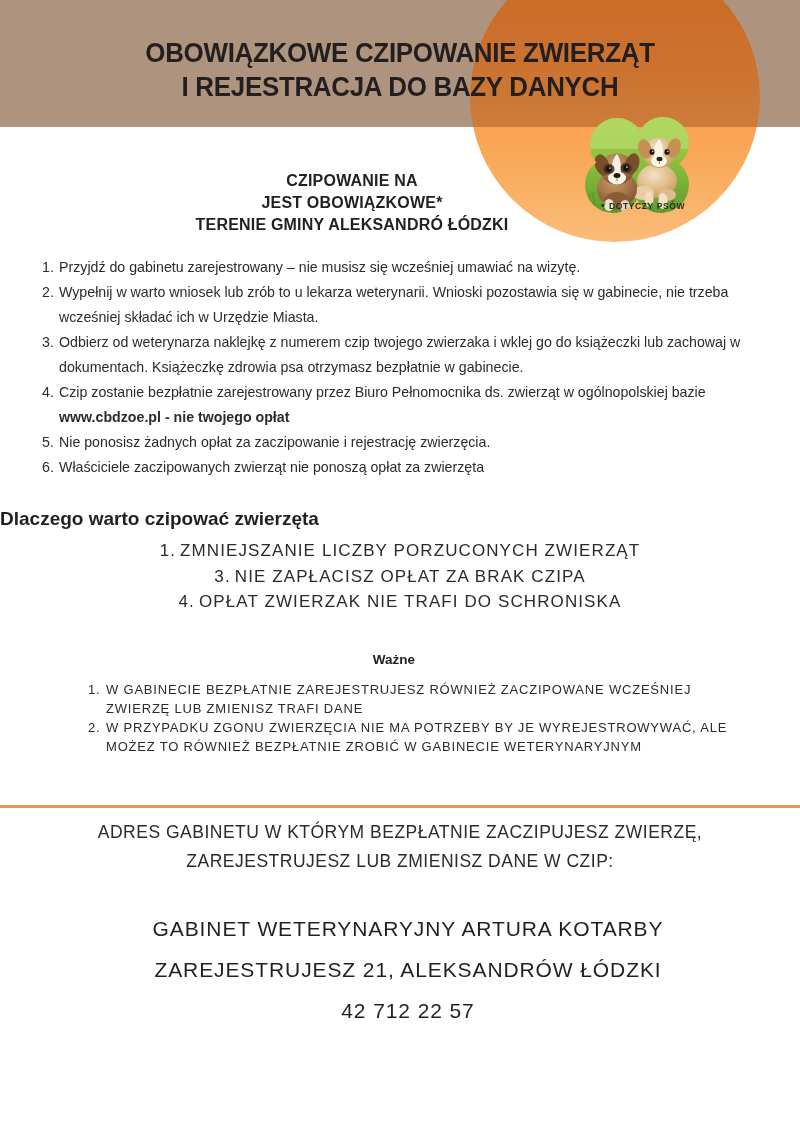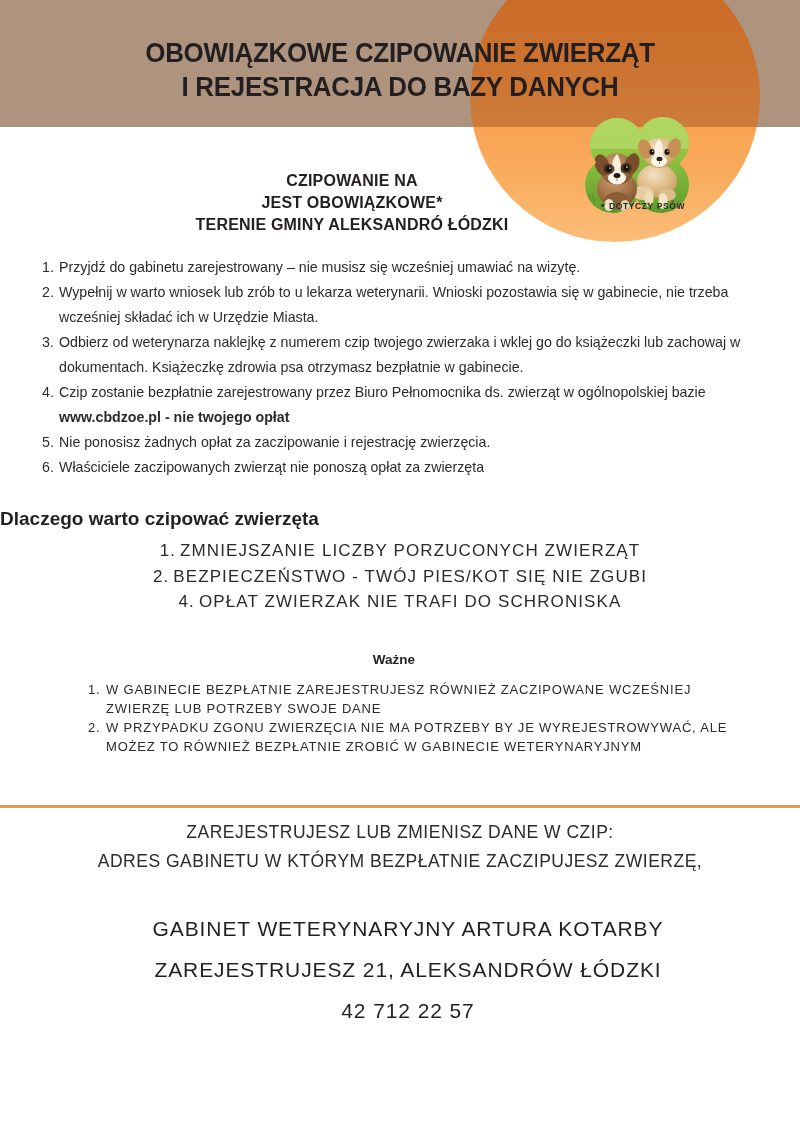--- a/index.html
+++ b/index.html
@@ -387,43 +387,43 @@
     <span class="txt">Właściciele zaczipowanych zwierząt nie ponoszą opłat za zwierzęta</span>
   </li>
 </ol>
 
 <div class="why-heading">Dlaczego warto czipować zwierzęta</div>
 <div class="why-list">
   <div class="why-item">
     <span class="wnum">1.</span><span>ZMNIEJSZANIE LICZBY PORZUCONYCH ZWIERZĄT</span>
   </div>
   <div class="why-item">
-    <span class="wnum">2.</span><span>BEZPIECZEŃSTWO - TWÓJ PIES/KOT SIĘ NIE ZGUBI</span>
+    <span class="wnum">3.</span><span>NIE ZAPŁACISZ OPŁAT ZA BRAK CZIPA</span>
   </div>
   <div class="why-item">
     <span class="wnum">4.</span><span>OPŁAT ZWIERZAK NIE TRAFI DO SCHRONISKA</span>
   </div>
 </div>
 
 <div class="important-heading">Ważne</div>
 <div class="important-list">
   <div class="important-item">
     <span class="inum">1.</span>
-    <span class="itxt">W GABINECIE BEZPŁATNIE ZAREJESTRUJESZ RÓWNIEŻ ZACZIPOWANE WCZEŚNIEJ ZWIERZĘ LUB POTRZEBY SWOJE DANE</span>
+    <span class="itxt">W GABINECIE BEZPŁATNIE ZAREJESTRUJESZ RÓWNIEŻ ZACZIPOWANE WCZEŚNIEJ ZWIERZĘ LUB ZMIENISZ TRAFI DANE</span>
   </div>
   <div class="important-item">
     <span class="inum">2.</span>
     <span class="itxt">W PRZYPADKU ZGONU ZWIERZĘCIA NIE MA POTRZEBY BY JE WYREJESTROWYWAĆ, ALE MOŻEZ TO RÓWNIEŻ BEZPŁATNIE ZROBIĆ W GABINECIE WETERYNARYJNYM</span>
   </div>
 </div>
 
 <div class="divider"></div>
 
 <div class="footer-intro">
+  <span class="fline">ADRES GABINETU W KTÓRYM BEZPŁATNIE ZACZIPUJESZ ZWIERZĘ,</span>
   <span class="fline">ZAREJESTRUJESZ LUB ZMIENISZ DANE W CZIP:</span>
-  <span class="fline">ADRES GABINETU W KTÓRYM BEZPŁATNIE ZACZIPUJESZ ZWIERZĘ,</span>
 </div>
 
 <div class="footer-address">
   <span class="aline">GABINET WETERYNARYJNY ARTURA KOTARBY</span>
   <span class="aline">ZAREJESTRUJESZ 21, ALEKSANDRÓW ŁÓDZKI</span>
   <span class="aline">42 712 22 57</span>
 </div>
 
 </body></html>

